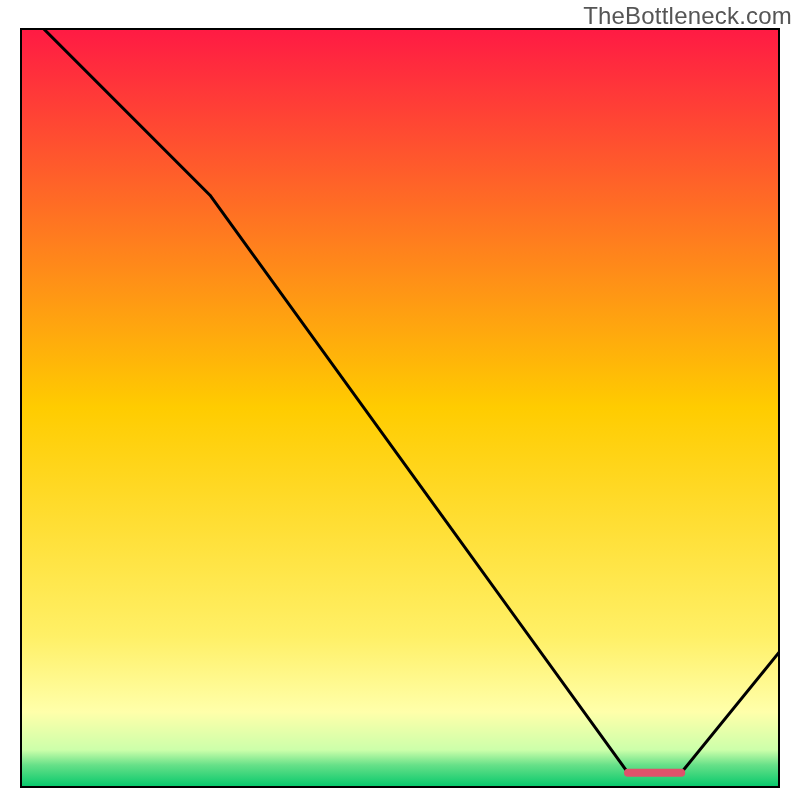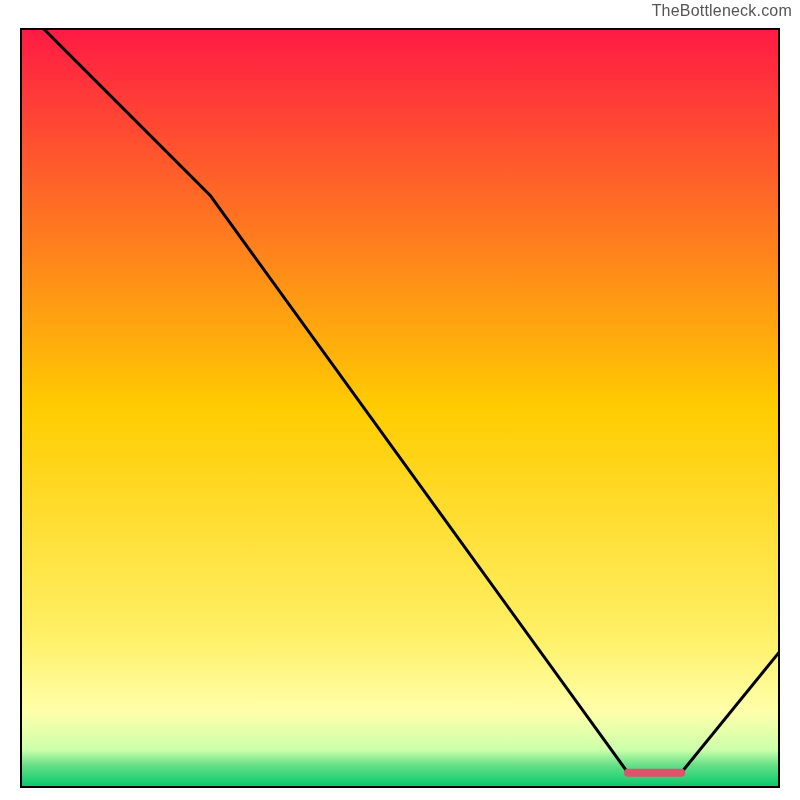--- a/index.html
+++ b/index.html
@@ -8,21 +8,21 @@
     width: 800px;
     height: 800px;
     background: #ffffff;
     font-family: Arial, sans-serif;
     position: relative;
   }
   .attribution {
     position: absolute;
     top: 2px;
     right: 8px;
-    font-size: 16px;
+    font-size: 24px;
     color: #555;
     letter-spacing: 0.2px;
   }
   .chart-container {
     position: absolute;
     top: 28px;
     left: 20px;
     width: 760px;
     height: 760px;
   }

